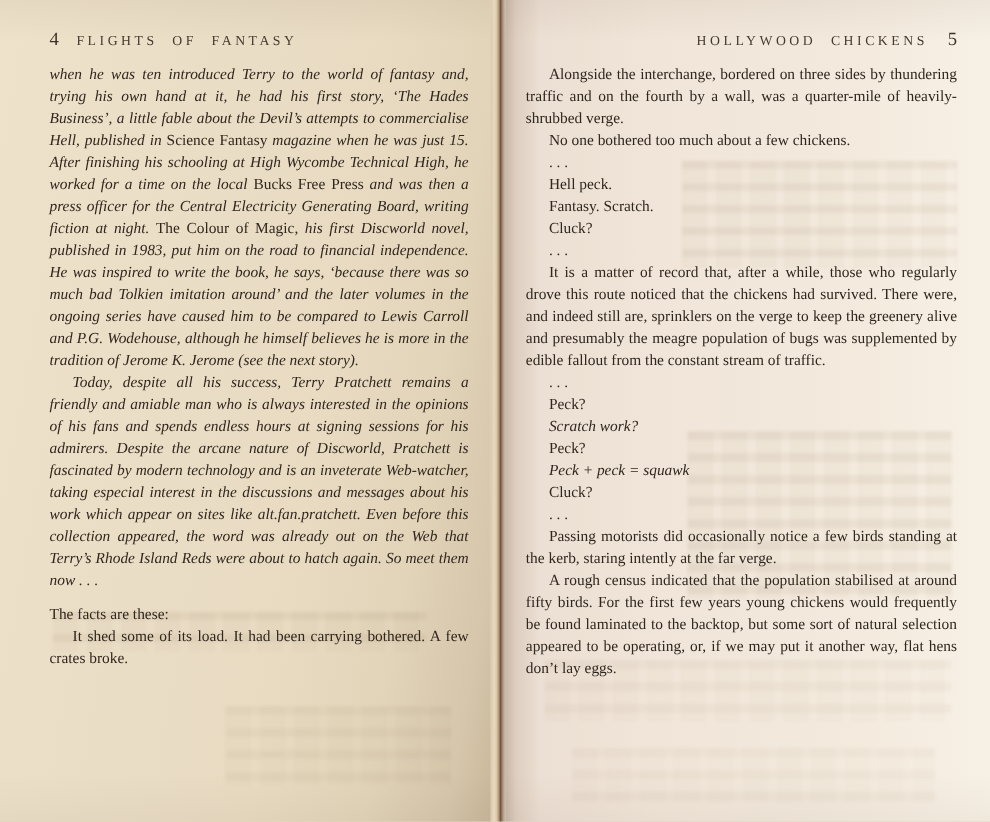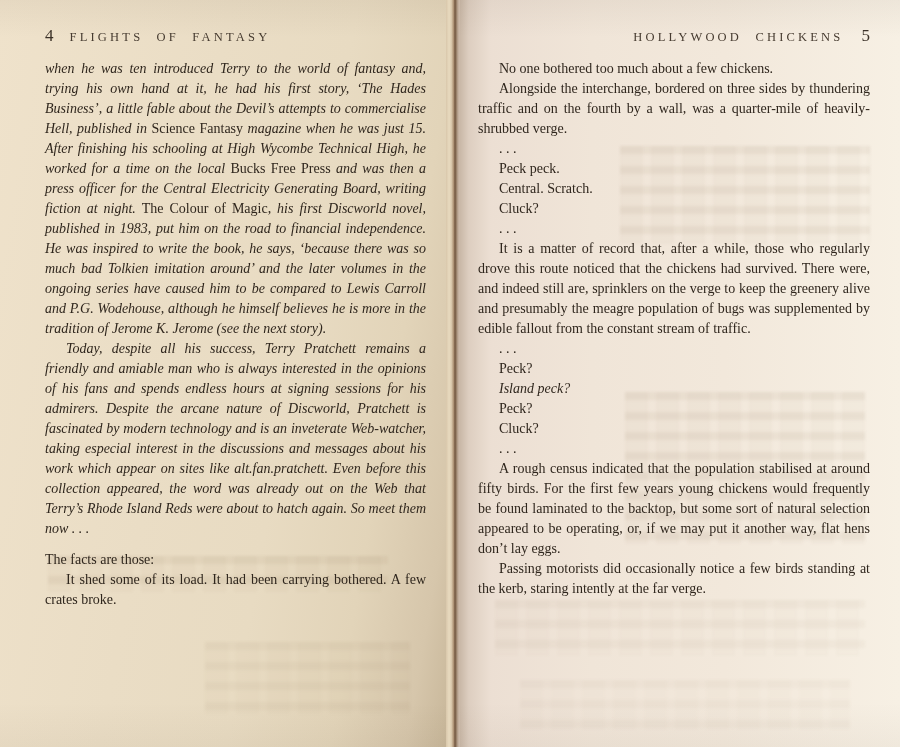--- a/index.html
+++ b/index.html
@@ -102,51 +102,52 @@
 <div class="spread">
 
   <section class="page left">
     <header class="page-head">
       <span class="page-num">4</span>
       <span class="running-head">FLIGHTS OF FANTASY</span>
     </header>
     <div class="body-text">
         <p class="para"><span class="it">when he was ten introduced Terry to the world of fantasy and, trying his own hand at it, he had his first story, ‘The Hades Business’, a little fable about the Devil’s attempts to commercialise Hell, published in </span><span>Science Fantasy</span><span class="it"> magazine when he was just 15. After finishing his schooling at High Wycombe Technical High, he worked for a time on the local </span><span>Bucks Free Press</span><span class="it"> and was then a press officer for the Central Electricity Generating Board, writing fiction at night. </span><span>The Colour of Magic,</span><span class="it"> his first Discworld novel, published in 1983, put him on the road to financial independence. He was inspired to write the book, he says, ‘because there was so much bad Tolkien imitation around’ and the later volumes in the ongoing series have caused him to be compared to Lewis Carroll and P.G. Wodehouse, although he himself believes he is more in the tradition of Jerome K. Jerome (see the next story).</span></p>
         <p class="para indent"><span class="it">Today, despite all his success, Terry Pratchett remains a friendly and amiable man who is always interested in the opinions of his fans and spends endless hours at signing sessions for his admirers. Despite the arcane nature of Discworld, Pratchett is fascinated by modern technology and is an inveterate Web-watcher, taking especial interest in the discussions and messages about his work which appear on sites like alt.fan.pratchett. Even before this collection appeared, the word was already out on the Web that Terry’s Rhode Island Reds were about to hatch again. So meet them now . . .</span></p>
-        <p class="para space-before"><span>The facts are those:</span></p>
+        <p class="para space-before"><span>The facts are these:</span></p>
         <p class="para indent"><span>It shed some of its load. It had been carrying bothered. A few crates broke.</span></p>
       </div>
     <div class="ghost g-l1"></div>
     <div class="ghost g-l2"></div>
   </section>
 
   <div class="gutter"></div>
 
   <section class="page right">
     <header class="page-head">
       <span class="running-head">HOLLYWOOD CHICKENS</span>
       <span class="page-num">5</span>
     </header>
     <div class="body-text">
+        <p class="para indent"><span>Alongside the interchange, bordered on three sides by thundering traffic and on the fourth by a wall, was a quarter-mile of heavily-shrubbed verge.</span></p>
         <p class="para indent"><span>No one bothered too much about a few chickens.</span></p>
-        <p class="para indent"><span>Alongside the interchange, bordered on three sides by thundering traffic and on the fourth by a wall, was a quarter-mile of heavily-shrubbed verge.</span></p>
         <p class="para indent"><span>. . .</span></p>
-        <p class="para indent"><span>Peck peck.</span></p>
-        <p class="para indent"><span>Central. Scratch.</span></p>
+        <p class="para indent"><span>Hell peck.</span></p>
+        <p class="para indent"><span>Fantasy. Scratch.</span></p>
         <p class="para indent"><span>Cluck?</span></p>
         <p class="para indent"><span>. . .</span></p>
         <p class="para indent"><span>It is a matter of record that, after a while, those who regularly drove this route noticed that the chickens had survived. There were, and indeed still are, sprinklers on the verge to keep the greenery alive and presumably the meagre population of bugs was supplemented by edible fallout from the constant stream of traffic.</span></p>
         <p class="para indent"><span>. . .</span></p>
         <p class="para indent"><span>Peck?</span></p>
-        <p class="para indent"><span class="it">Island peck?</span></p>
+        <p class="para indent"><span class="it">Scratch work?</span></p>
         <p class="para indent"><span>Peck?</span></p>
+        <p class="para indent"><span class="it">Peck + peck = squawk</span></p>
         <p class="para indent"><span>Cluck?</span></p>
         <p class="para indent"><span>. . .</span></p>
+        <p class="para indent"><span>Passing motorists did occasionally notice a few birds standing at the kerb, staring intently at the far verge.</span></p>
         <p class="para indent"><span>A rough census indicated that the population stabilised at around fifty birds. For the first few years young chickens would frequently be found laminated to the backtop, but some sort of natural selection appeared to be operating, or, if we may put it another way, flat hens don’t lay eggs.</span></p>
-        <p class="para indent"><span>Passing motorists did occasionally notice a few birds standing at the kerb, staring intently at the far verge.</span></p>
       </div>
     <div class="ghost g-r1"></div>
     <div class="ghost g-r2"></div>
     <div class="ghost g-r3"></div>
     <div class="ghost g-r4"></div>
   </section>
 
 </div>
 
 </body></html>

